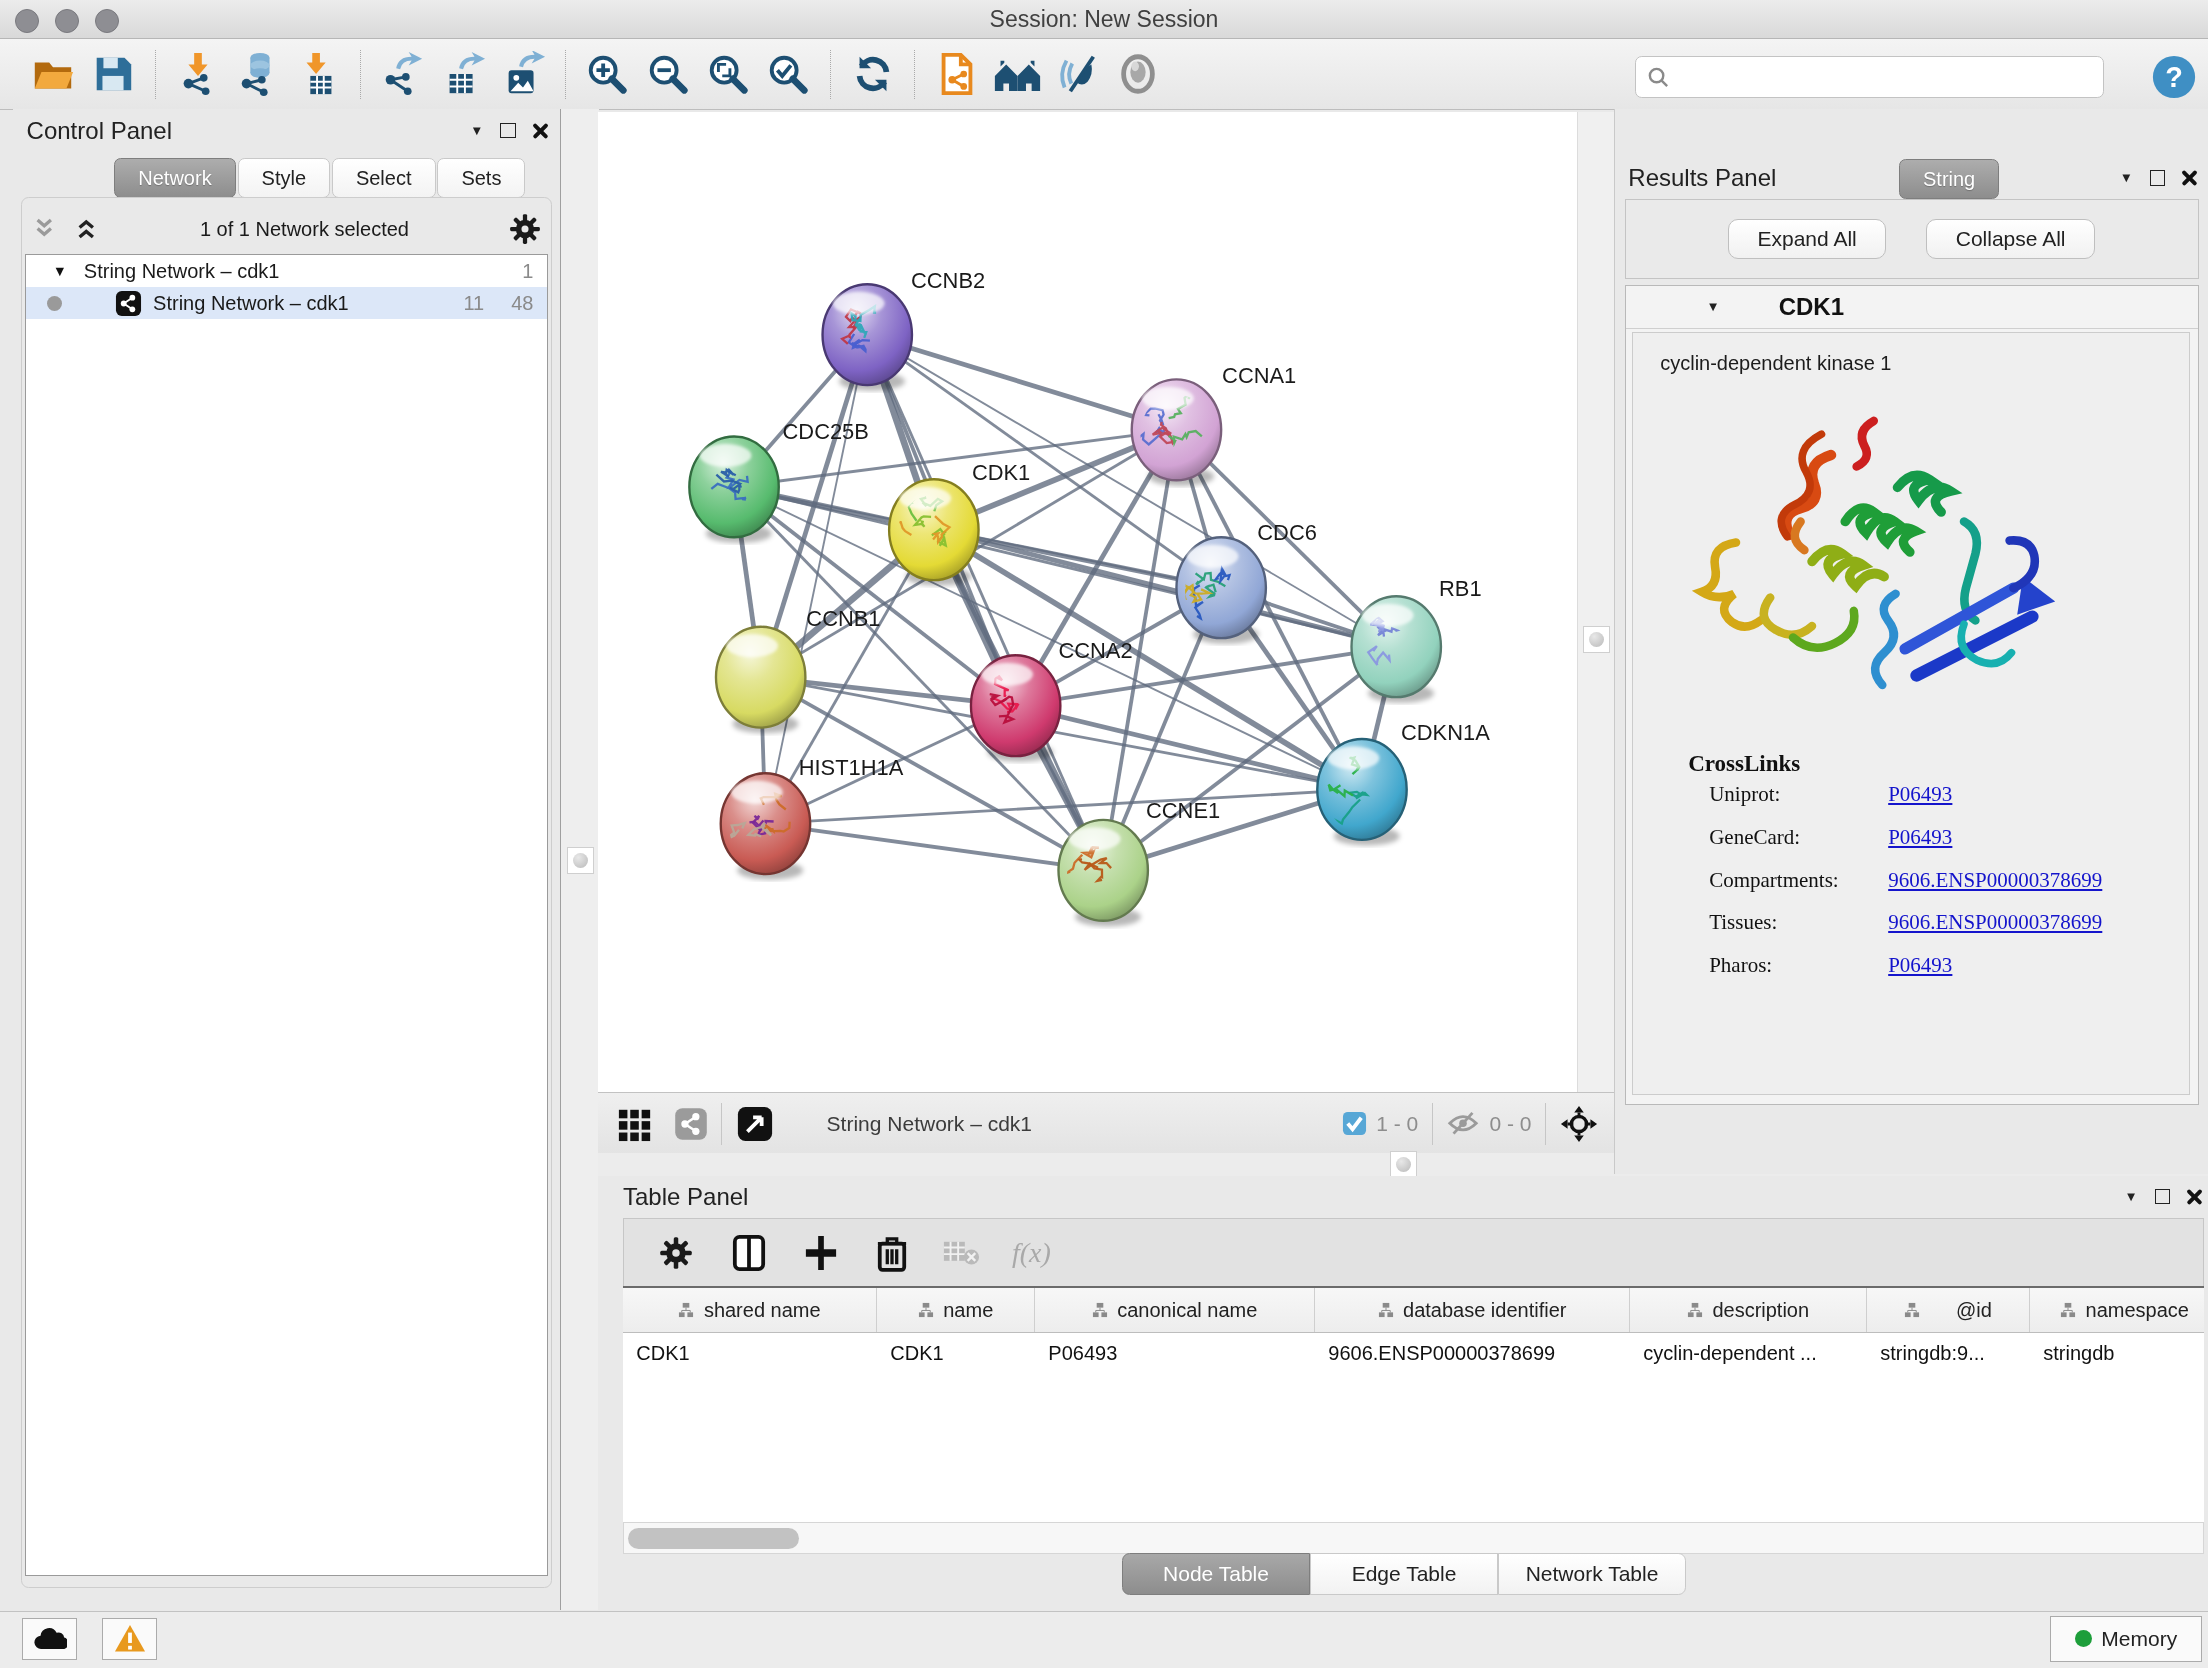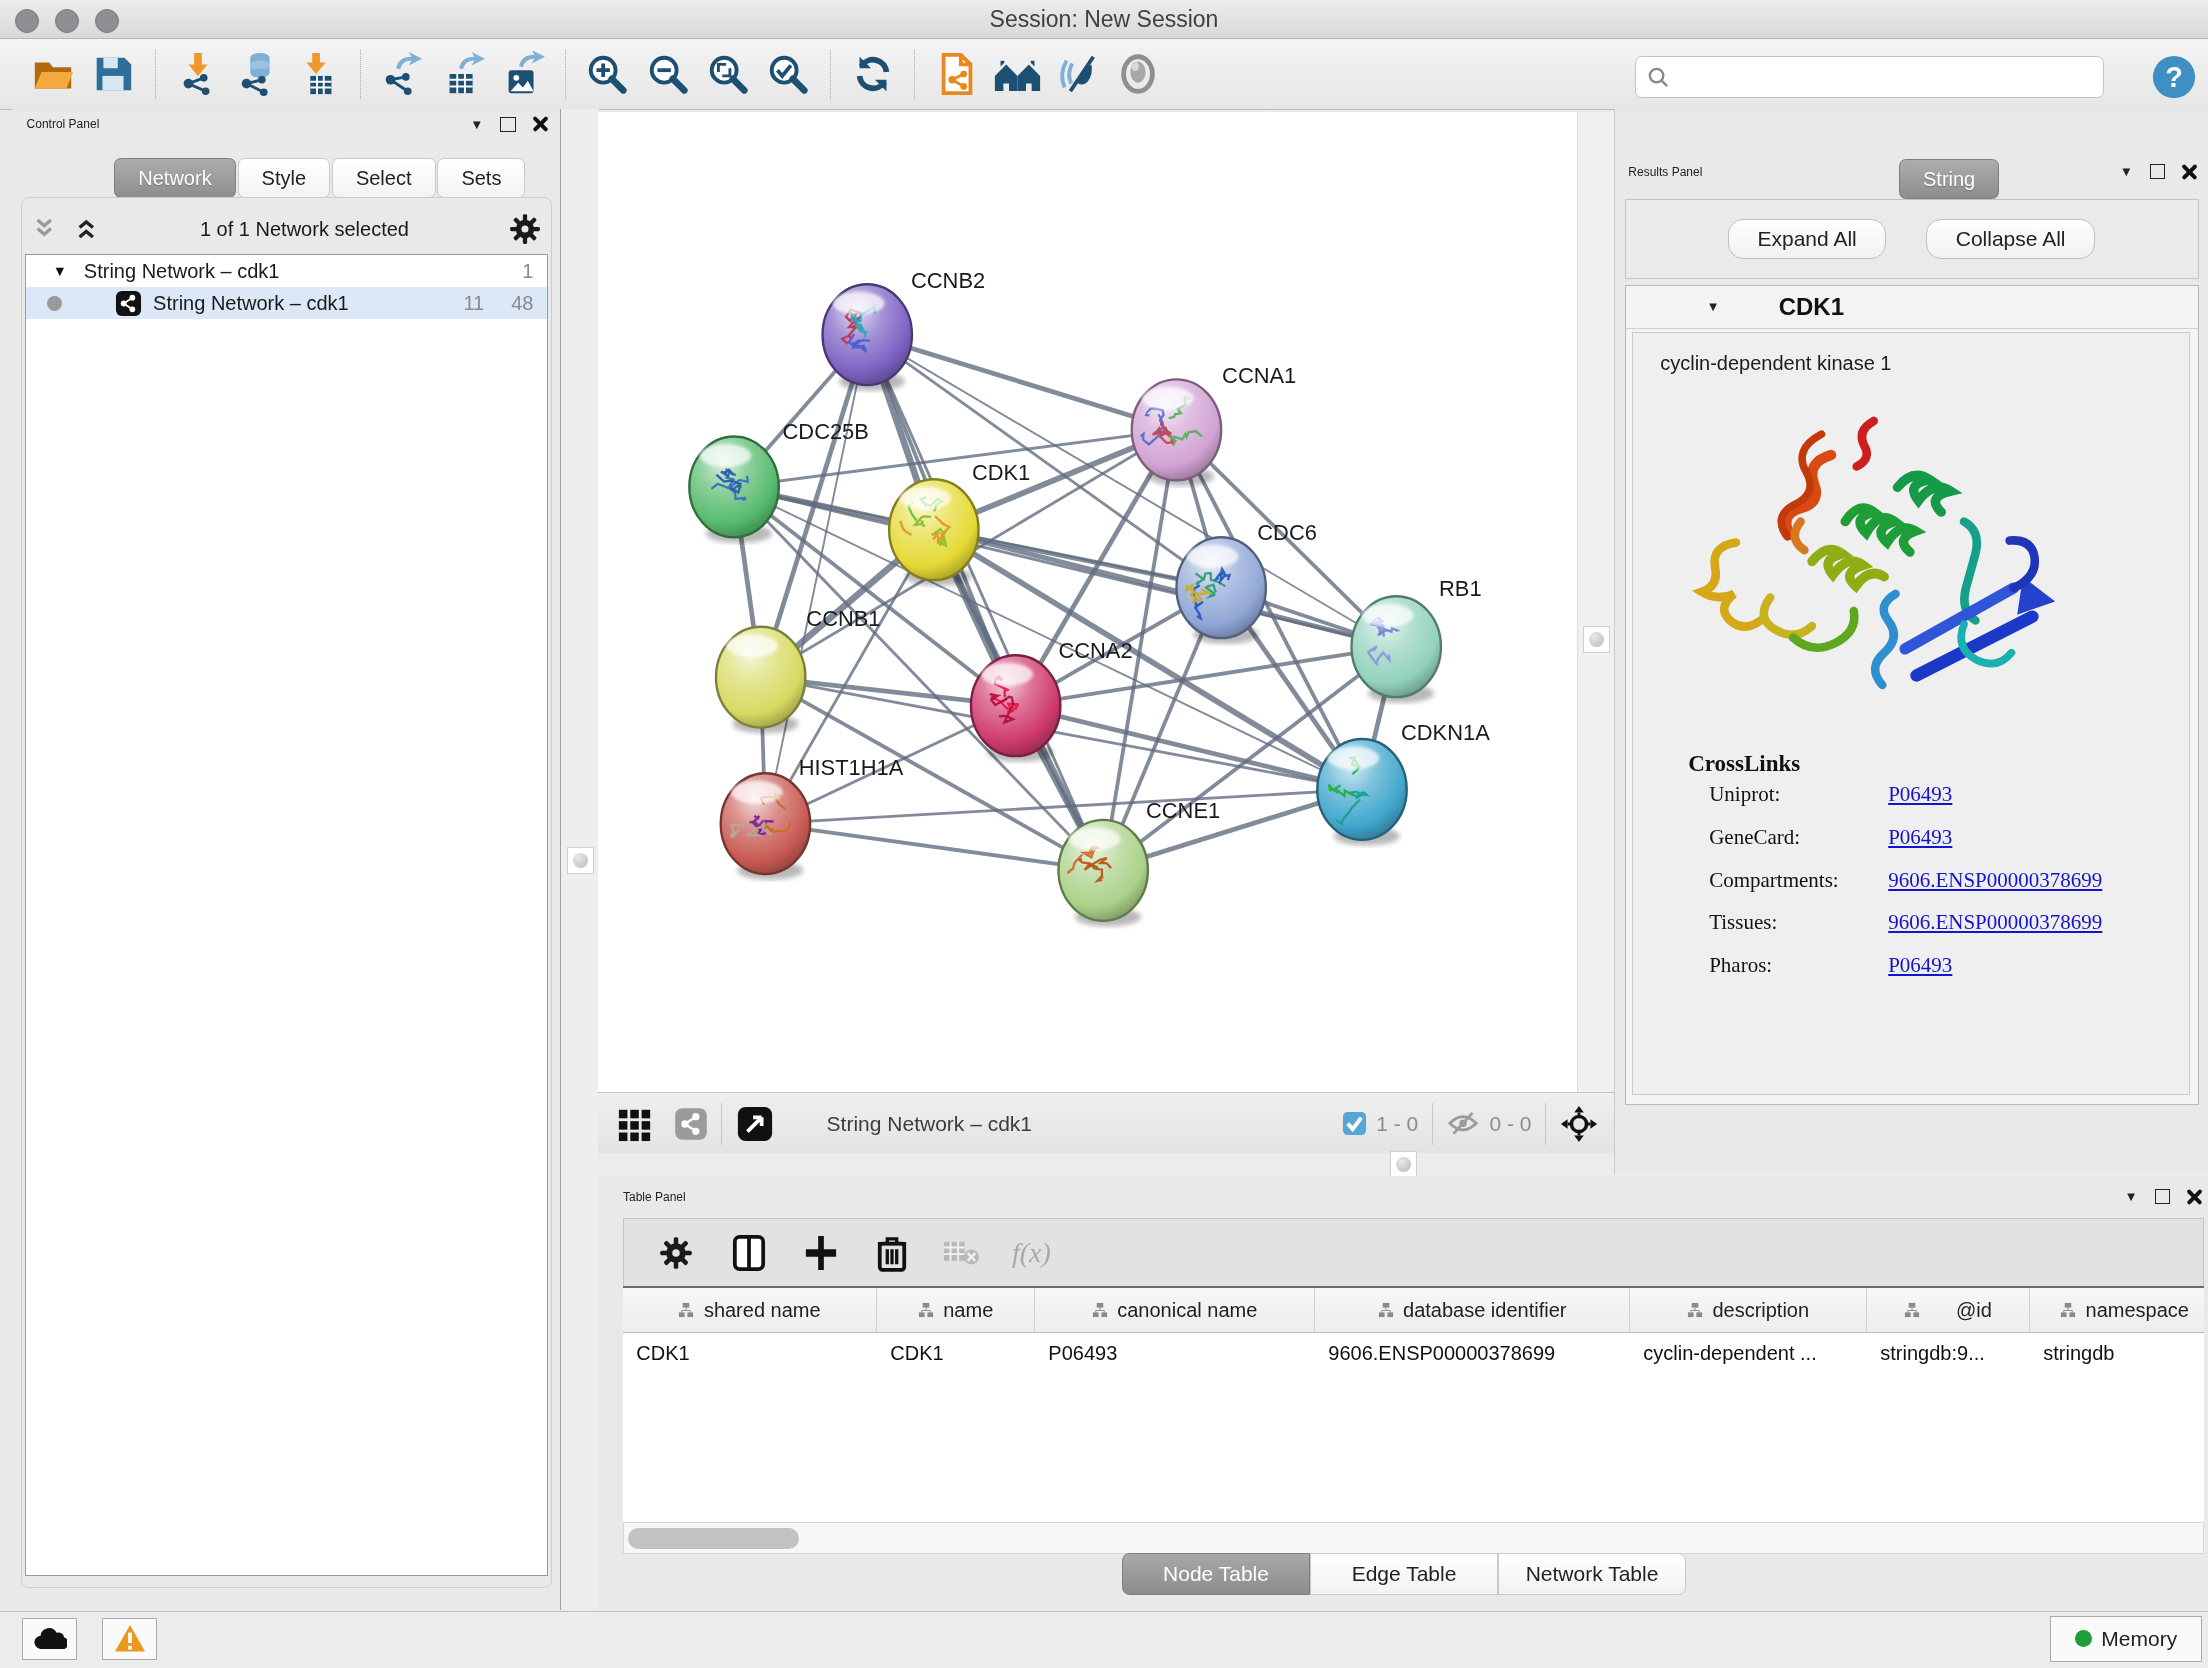--- a/index.html
+++ b/index.html
@@ -10,21 +10,21 @@
   .traffic{left:15px;top:8.6px;display:flex;gap:16px;}
   .tdot{width:22px;height:22px;border-radius:50%;background:#8e8e93;border:1px solid #79797e;}
   #win-title{left:0;top:0;width:2208px;height:38px;text-align:center;line-height:38px;font-size:23px;color:#404040;}
   
   #toolbar{left:0;top:39px;width:2208px;height:70px;background:linear-gradient(#f4f4f4,#e6e6e6);border-bottom:1px solid #bdbdbd;display:flex;align-items:center;}
   .tbtn{width:49px;height:53px;border:none;background:transparent;display:flex;align-items:center;justify-content:center;padding:0;margin:0 5.7px;}
   .tsep{width:0;height:49px;border-left:1.9px dotted #a9a9a9;margin:0 11.4px;}
   #searchbox{left:1635px;top:56px;width:469px;height:42px;background:#fff;border:1px solid #c3c3c3;border-radius:6.7px;display:flex;align-items:center;padding-left:9.5px;box-sizing:border-box;}
   #searchbox input{border:none;outline:none;font-size:19px;flex:1;background:transparent;font-family:"Liberation Sans",sans-serif;}
   
-  .ptitle{font-size:12px;color:#222;}
+  .ptitle{font-size:24px;color:#222;}
   .wctl{display:flex;align-items:center;gap:17px;}
   .tri{font-size:13.3px;color:#222;line-height:1;}
   .sqr{width:13.3px;height:13.3px;border:1.9px solid #222;background:transparent;}
   .xic{position:relative;width:15px;height:15px;}
   .xic::before,.xic::after{content:"";position:absolute;left:-1.9px;top:5.7px;width:19px;height:3.8px;background:#111;border-radius:1.9px;}
   .xic::before{transform:rotate(45deg);} .xic::after{transform:rotate(-45deg);}
   .tab{height:38px;padding:0 23px;display:flex;align-items:center;justify-content:center;font-size:20px;color:#222;background:linear-gradient(#ffffff,#f3f3f3);border:1px solid #c9c9c9;border-radius:6.7px;margin-right:1.9px;}
   .tab.sel{background:linear-gradient(#adadad,#8d8d8d);color:#fff;border-color:#7e7e7e;text-shadow:0 1px 1px rgba(0,0,0,.25);margin-left:46px;}
   
   #control-panel{left:13.3px;top:109px;width:547px;height:1501px;background:#e9e9e9;}
@@ -43,21 +43,21 @@
   .grab i{width:15px;height:15px;border-radius:50%;background:radial-gradient(circle at 35% 30%,#e8e8e8,#b9b9b9);display:block;}
   #net-toolbar{left:598px;top:1092px;width:1016px;height:61px;background:linear-gradient(#efefef,#e3e3e3);border-top:1px solid #c2c2c2;display:flex;align-items:center;}
   .ntsep{width:0;height:42px;border-left:1px solid #c6c6c6;margin:0 13.3px;}
   .ntxt{font-size:21px;color:#3c3c3c;}
   .gtxt{font-size:21px;color:#8d8d8d;}
   #hsplit{left:598px;top:1153px;width:1610px;height:23px;background:#ececec;}
   
   #results-panel{left:1614px;top:109px;width:594px;height:1065px;background:#e9e9e9;border-left:1px solid #c9c9c9;}
   #rp-tab{left:238px;top:50px;}
   #rp-box1{left:9.5px;top:90px;width:572px;height:78px;background:#eaeaea;border:1px solid #c4c4c4;display:flex;align-items:center;justify-content:center;gap:40px;}
-  .btn-white{height:40px;padding:0 28.5px;font-size:21px;color:#222;background:linear-gradient(#ffffff,#f1f1f1);border:1px solid #bfbfbf;border-radius:15px;font-family:"Liberation Sans",sans-serif;}
+  .btn-white{height:40px;padding:0 28.5px;font-size:21px;color:#222;background:linear-gradient(#ffffff,#f1f1f1);border:1px solid #bfbfbf;border-radius:10px;font-family:"Liberation Sans",sans-serif;}
   #rp-box2{left:9.5px;top:176px;width:572px;height:818px;background:#f3f3f3;border:1px solid #b9b9b9;}
   #rp-cdk-header{height:42px;display:flex;align-items:center;border-bottom:1px solid #cfcfcf;}
   #rp-cdk-header .tri{margin-left:81px;}
   #rp-name{font-size:24px;font-weight:bold;color:#111;margin-left:59px;}
   #rp-inner{position:absolute;left:6.7px;top:46px;width:556px;height:761px;background:#efefef;border:1px solid #cccccc;}
   #rp-desc{font-size:20px;color:#1c1c1c;margin:19px 0 0 27px;}
   #ribbon{position:absolute;left:46px;top:67px;}
   #xl-title{position:absolute;left:55px;top:418px;font-family:Liberation Serif, serif;font-weight:bold;font-size:23px;color:#111;}
   .xl-row{position:absolute;left:76px;width:457px;height:28.5px;font-family:"Liberation Serif",serif;font-size:21px;color:#111;}
   .xl-row a{position:absolute;left:179px;color:#1414cc;text-decoration:underline;}

